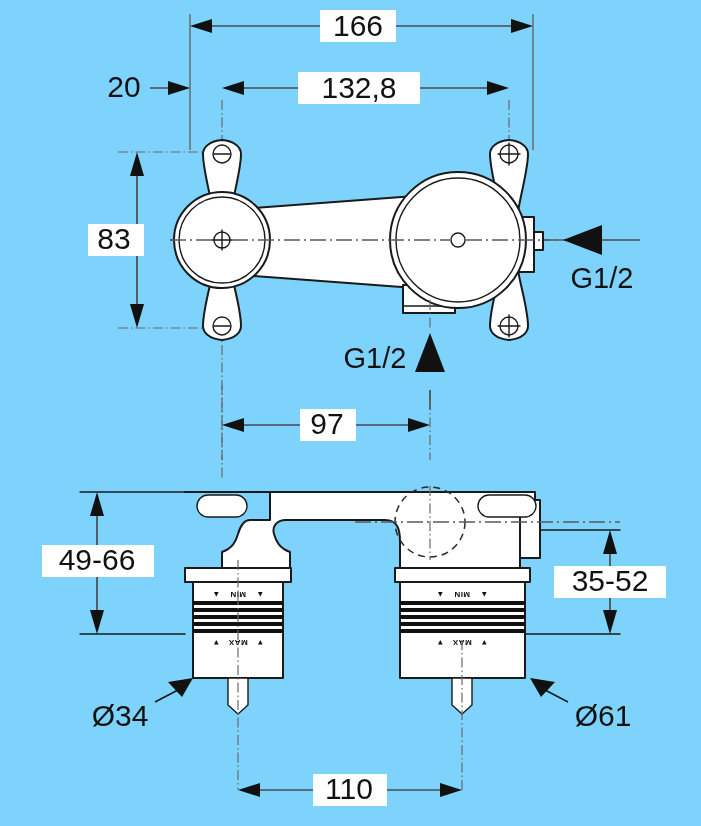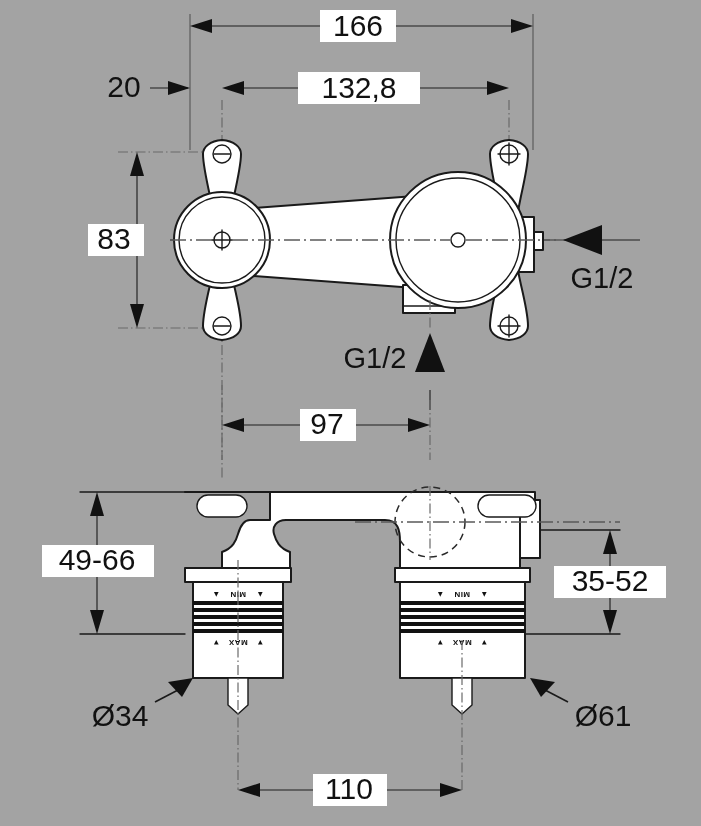--- a/index.html
+++ b/index.html
@@ -10,21 +10,21 @@
   body {
     width: 701px;
     height: 826px;
     font-family: "Liberation Sans", sans-serif;
     overflow: hidden;
   }
   #drawing-root {
     position: relative;
     width: 701px;
     height: 826px;
-    background: #a3a3a3;
+    background: #7dd3fc;
   }
   svg#tech-drawing {
     display: block;
     width: 701px;
     height: 826px;
   }
   .outline-thin {
     fill: none;
     stroke: #1a1a1a;
     stroke-width: 1.4;

